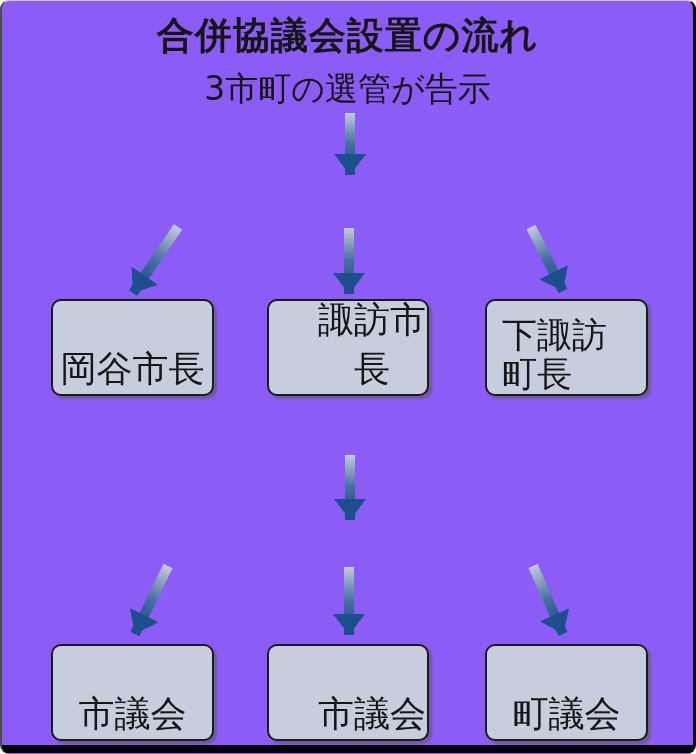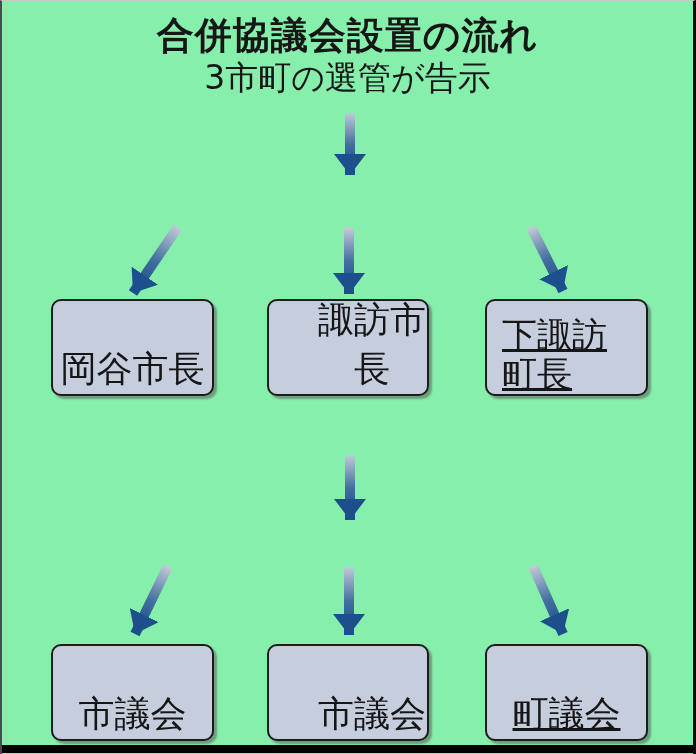--- a/index.html
+++ b/index.html
@@ -6,42 +6,43 @@
     margin: 0;
     padding: 0;
     background: #ffffff;
     font-family: "DejaVu Sans", sans-serif;
   }
   .canvas {
     position: relative;
     width: 696px;
     height: 754px;
     box-sizing: border-box;
-    background: #86efac;
+    background: #8b5cf6;
     border-left: 2px solid #4b4b4b;
     border-right: 3px solid #0a0a0a;
     border-top: 1px solid #c9c9c9;
     overflow: hidden;
     color: #161616;
+    border-radius: 9px;
   }
   .txt {
     position: absolute;
     left: 0;
     width: 100%;
     text-align: center;
     white-space: nowrap;
     color: #161616;
   }
   .title {
     top: 10px;
     font-size: 37px;
     font-weight: bold;
     letter-spacing: 1px;
   }
-  .step1 { top: 55px;  font-size: 33px; }
+  .step1 { top: 66px;  font-size: 33px; }
   .step2 { top: 179px; font-size: 34px; }
   .step3 { top: 404px; font-size: 33px; letter-spacing: -1px; }
   .step4 { top: 520px; font-size: 33px; }
   .arrow-layer {
     position: absolute;
     left: 0; top: 0;
     width: 696px; height: 754px;
     pointer-events: none;
   }
   .node {
@@ -55,21 +56,21 @@
     display: flex;
     align-items: flex-end;
     justify-content: center;
     font-size: 36px;
     color: #161616;
   }
   .row1 { top: 298px; }
   .row2 { top: 643px; }
   .n1 { left: 49px;  width: 163px; }
   .n2 { left: 265px; width: 162px; padding-left: 48px; }
-  .n3 { left: 483px; width: 163px; text-decoration: underline; }
+  .n3 { left: 483px; width: 163px; }
   .node .label { white-space: pre-line; text-align: center; }
   .node.wrap2 {
     justify-content: flex-start;
     padding-left: 15px;
     font-size: 35px;
     line-height: 1.12;
   }
   .node.wrap2 .label { text-align: left; }
   .bottom-bar {
     position: absolute;

